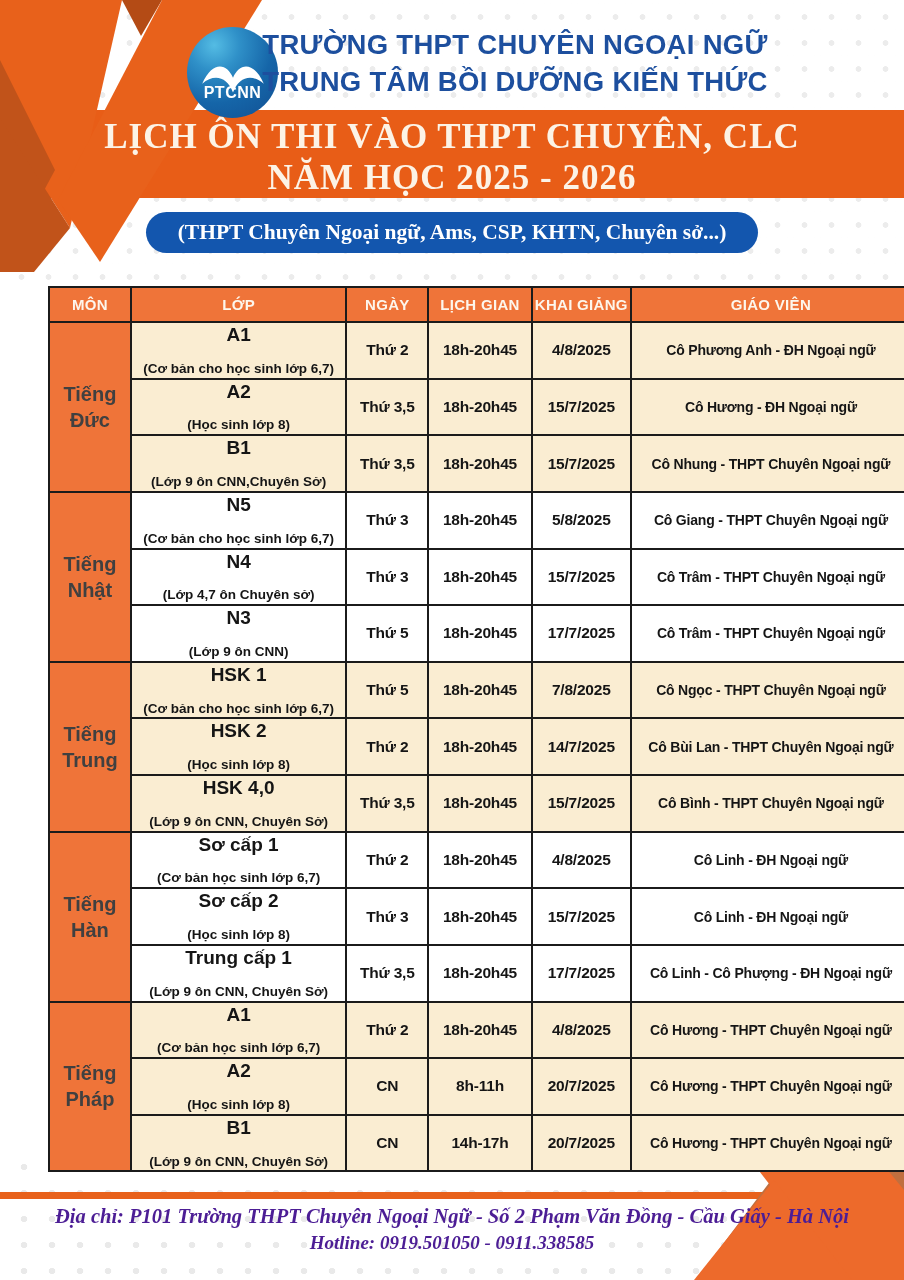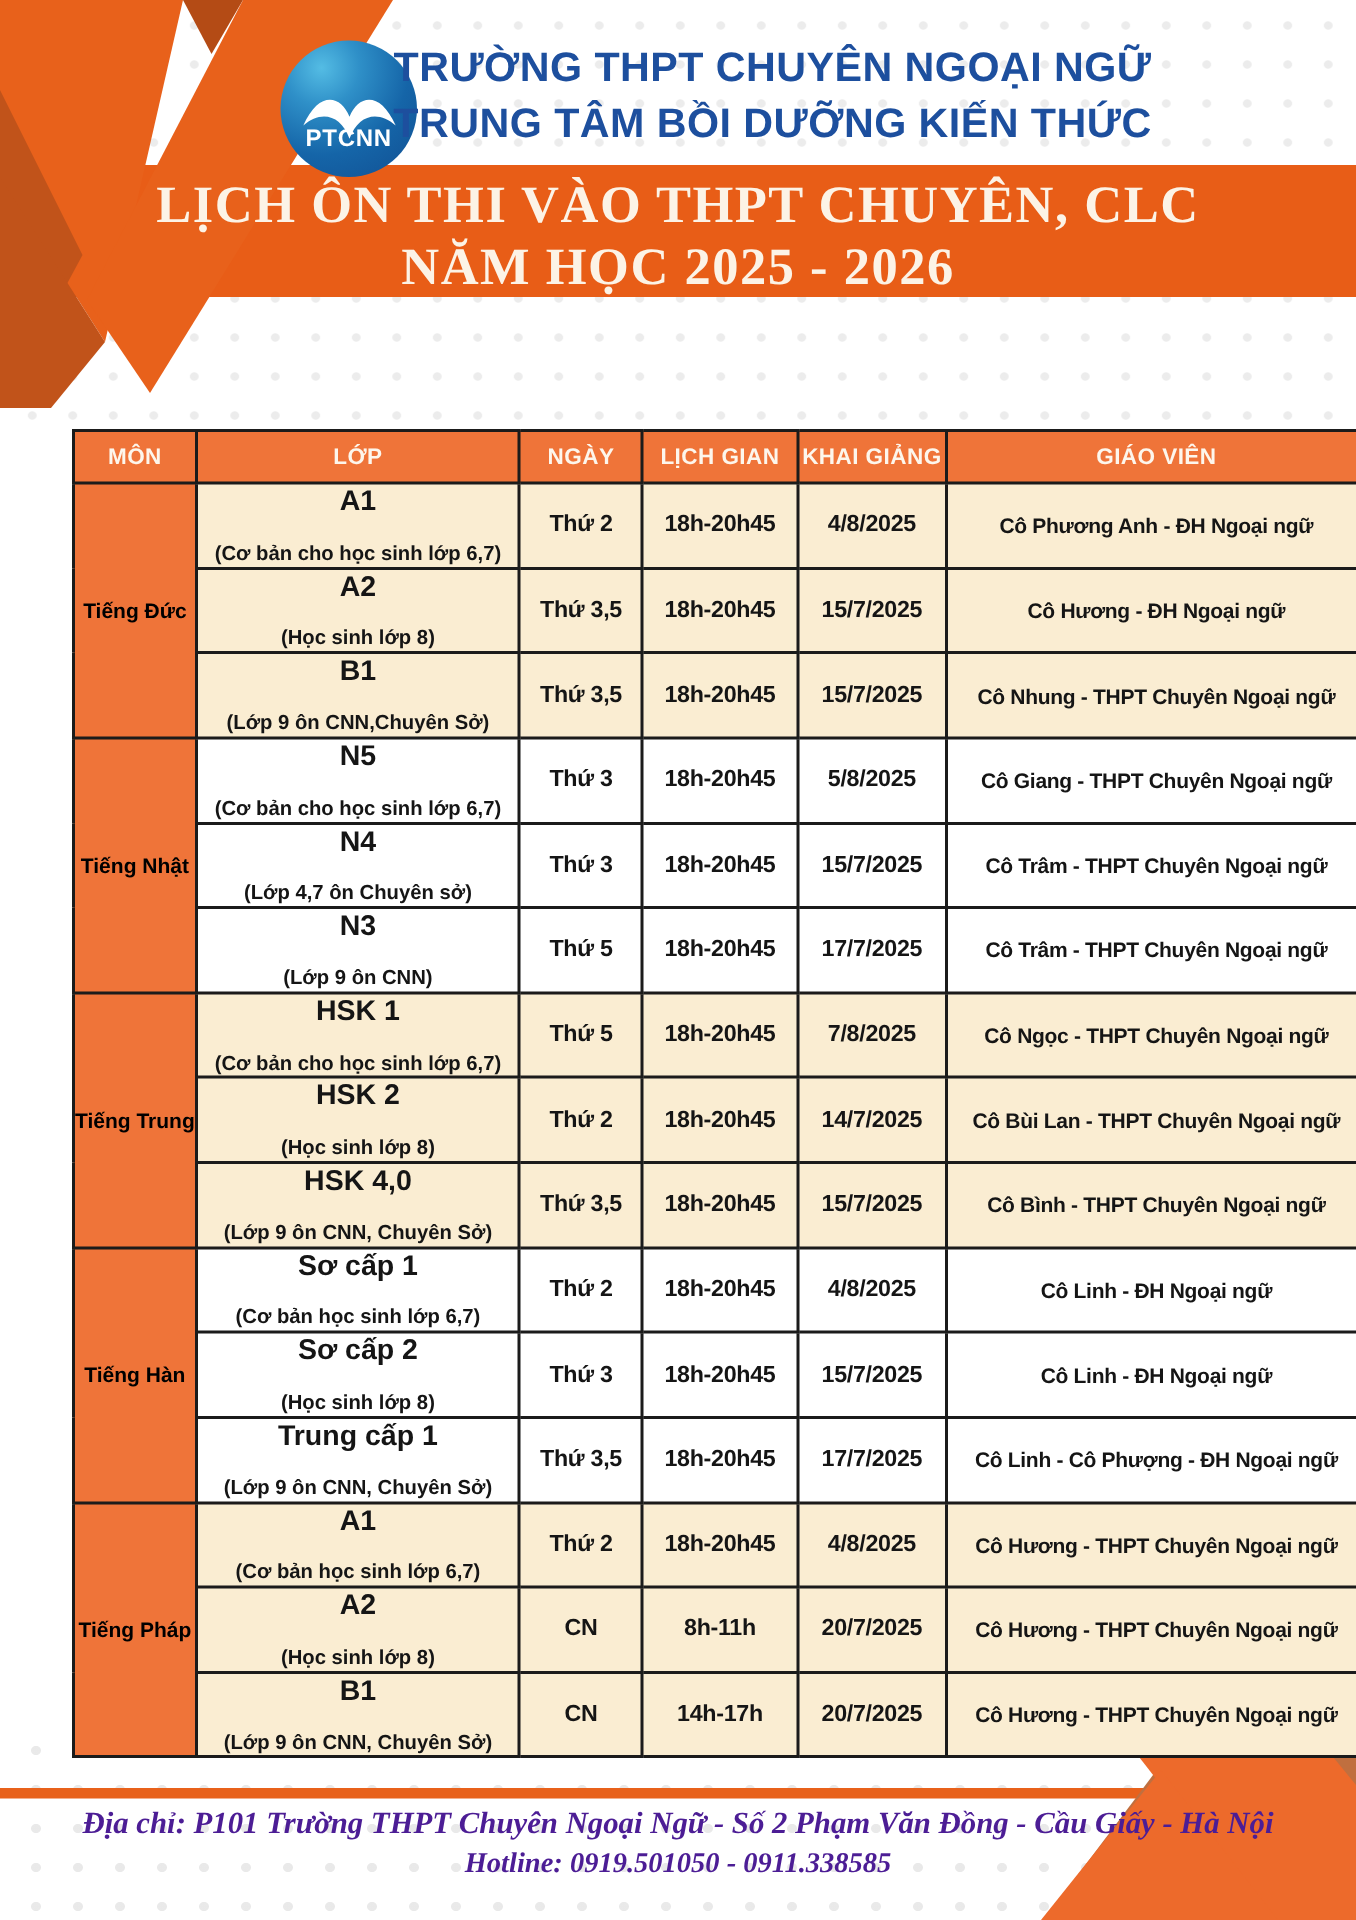--- a/index.html
+++ b/index.html
@@ -33,21 +33,21 @@
     letter-spacing:1px;}
   
   .pill{position:absolute;left:calc(50% - 306px);top:212px;width:612px;height:41px;border-radius:22px;
     background:#1356AE;z-index:3;color:#fff;text-align:center;line-height:41px;
     font-family:"Liberation Serif","DejaVu Serif",serif;font-weight:bold;font-size:21.5px;}
   
   table.schedule{position:absolute;left:48px;top:286px;width:864px;height:853px;z-index:3;
     border-collapse:collapse;table-layout:fixed;background:#fff;}
   table.schedule th,table.schedule td{border:2px solid #1B1B1B;padding:0;vertical-align:middle;text-align:center;}
   table.schedule thead th{height:33px;background:#EF7439;color:#FDF6EC;font-size:15px;font-weight:bold;letter-spacing:.3px;}
-  td.mon{background:#EF7439;color:#000000;font-weight:bold;font-size:14px;line-height:1.3;padding:0 6px;}
+  td.mon{background:#EF7439;color:#404040;font-weight:bold;font-size:20px;line-height:1.3;padding:0 6px;}
   tr.cream td.data-cell{background:#FAEDD2;}
   tr.white td.data-cell{background:#FFFFFF;}
   td.data-cell{color:#151515;font-weight:bold;height:54.6px;}
   .lop-name{font-size:19px;line-height:1.25;}
   .lop-note{font-size:13.5px;line-height:1.25;margin-top:14px;}
   td.ngay,td.time,td.kg{font-size:15.5px;letter-spacing:-.2px;}
   td.gv{text-align:left;padding:0 6px 0 10px;font-size:14px;letter-spacing:-.2px;}
   
   .footer-line{position:absolute;left:0;top:1192px;width:100%;height:7px;background:#E8611B;z-index:1;}
   .footer-text{position:absolute;left:0;top:1202px;width:100%;z-index:3;text-align:center;color:#4c1d95;
@@ -90,20 +90,21 @@
   <div class="org-header">
     <div>TRƯỜNG THPT CHUYÊN NGOẠI NGỮ</div>
     <div>TRUNG TÂM BỒI DƯỠNG KIẾN THỨC</div>
   </div>
 
   <div class="band-text">
     <div>LỊCH ÔN THI VÀO THPT CHUYÊN, CLC</div>
     <div>NĂM HỌC 2025 - 2026</div>
   </div>
 
+  <div class="pill">(THPT Chuyên Ngoại ngữ, Ams, CSP, KHTN, Chuyên sở...)</div>
 
   <table class="schedule">
     <colgroup>
       <col style="width:9.5%">
         <col style="width:25%">
         <col style="width:9.5%">
       <col style="width:12%">
         <col style="width:11.5%">
         <col style="width:32.5%">
     </colgroup>

